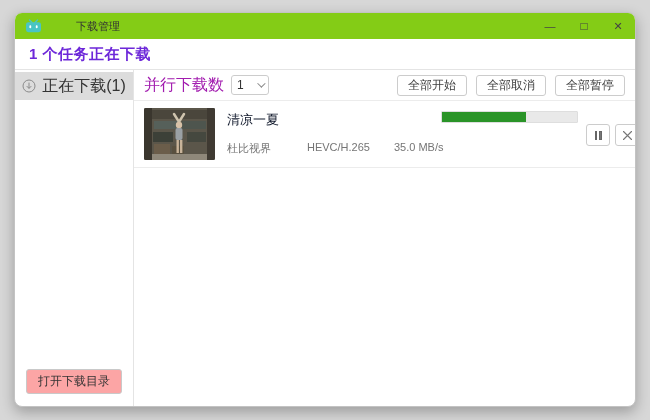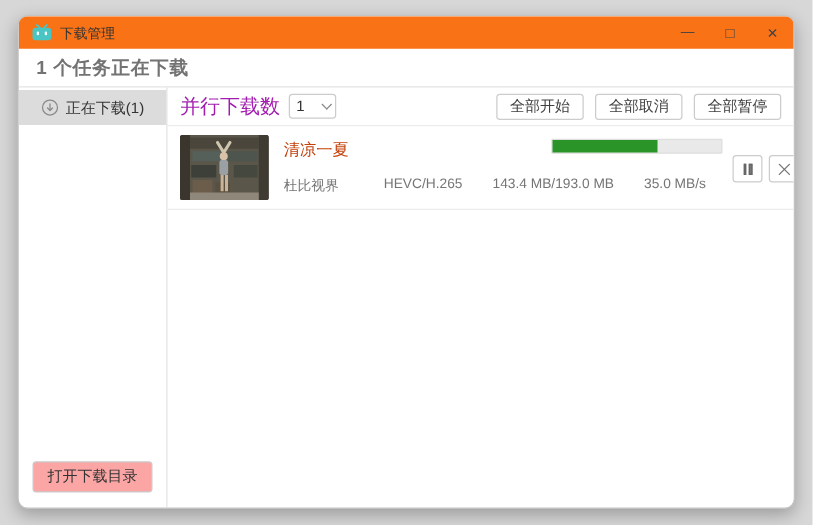--- a/index.html
+++ b/index.html
@@ -27,30 +27,30 @@
   .win-btn {
     width:34px; height:100%; display:flex; align-items:center; justify-content:center;
     font-size:11px; color:#444; cursor:default;
   }
   .win-btn.max { font-size:12px; }
   
   .header {
     height:31px; flex:0 0 31px; display:flex; align-items:center;
     padding-left:14px; border-bottom:1px solid #e4e4e4;
   }
-  .header-title { font-size:15px; font-weight:bold; color:#737373; letter-spacing:0.5px; }
+  .header-title { font-size:15px; font-weight:bold; color:#6d28d9; letter-spacing:0.5px; }
   
   .body { flex:1; display:flex; min-height:0; }
   .sidebar {
     width:119px; flex:0 0 119px; border-right:1px solid #e4e4e4;
     position:relative; padding-top:2px;
   }
   .side-item {
     height:28px; display:flex; align-items:center; justify-content:center;
-    gap:6px; font-size:12px; color:#555; cursor:default;
+    gap:6px; font-size:16px; color:#555; cursor:default;
   }
   .side-item.selected { background:#dcdcdc; color:#333; }
   .side-icon { width:14px; height:14px; display:block; }
   .open-dir-btn {
     position:absolute; bottom:12px; left:50%; transform:translateX(-50%);
     width:96px; height:25px; background:#fca5a5; border:1px solid #c9c9c9;
     border-radius:3px; font-size:12px; color:#333;
     display:flex; align-items:center; justify-content:center; cursor:default;
   }
   .main { flex:1; display:flex; flex-direction:column; min-width:0; }
@@ -83,21 +83,21 @@
   }
   .thumb {
     width:71px; height:52px; border-radius:2px; overflow:hidden; flex:0 0 71px;
     background:#4a463e;
   }
   .thumb svg { display:block; }
   .dl-info {
     display:flex; flex-direction:column; justify-content:space-between;
     padding:3px 0 6px 0; min-width:0;
   }
-  .dl-title { font-size:13px; color:#c2410c; }
+  .dl-title { font-size:13px; color:#0f172a; }
   .dl-meta { display:flex; font-size:11px; color:#757575; white-space:nowrap; }
   .dl-meta span { margin-right:24px;margin-top:12px; }
   .dl-meta .quality { margin-right:36px; }
   .progress-track {
     position:absolute; left:307px; top:10px; width:137px; height:12px;
     background:#e9e9e9; border:1px solid #dedede; border-radius:1px;
   }
   .progress-fill { height:100%; background:#2a9428; }
   .row-btn {
     position:absolute; top:23px; width:24px; height:22px;
@@ -107,21 +107,21 @@
   .row-btn.pause { left:452px; }
   .row-btn.cancel { left:481px; }
   .pause-icon { display:flex; gap:2px; }
   .pause-icon i { width:2.5px; height:9px; background:#777; border:0.5px solid #666; display:block; }
 </style>
 </head>
 <body>
 
 <div class="window">
 
-  <div class="titlebar" style="background: #f97316;">
+  <div class="titlebar" style="background: #84cc16; gap: 28px;">
     <svg class="app-icon" viewBox="0 0 17 14">
       <path d="M4.5 1 L7 3.4 M12.5 1 L10 3.4" stroke="#49c5c4" stroke-width="1.4" stroke-linecap="round" fill="none"></path>
       <rect x="1" y="3.2" width="15" height="10" rx="2.4" fill="#49c5c4"></rect>
       <rect x="4.4" y="6.2" width="1.8" height="3" rx="0.8" fill="#fff"></rect>
       <rect x="10.8" y="6.2" width="1.8" height="3" rx="0.8" fill="#fff"></rect>
     </svg>
     <span class="titlebar-title">下载管理</span>
     <div class="win-controls">
       <span class="win-btn">—</span>
       <span class="win-btn max">□</span>
@@ -180,21 +180,20 @@
               <rect x="31.5" y="20" width="7" height="12" rx="2" fill="#9aa0a4"></rect>
               <rect x="32.5" y="32" width="2.4" height="13" fill="#c9b49a"></rect>
               <rect x="36" y="32" width="2.4" height="13" fill="#c9b49a"></rect>
             </svg>
           </div>
           <div class="dl-info">
             <div class="dl-title">清凉一夏</div>
             <div class="dl-meta">
               <span class="quality">杜比视界</span>
               <span>HEVC/H.265</span>
-              <span>143.4 MB/193.0 MB</span>
               <span>35.0 MB/s</span>
             </div>
           </div>
           <div class="progress-track">
             <div class="progress-fill" style="width: 62%; background: rgb(42, 148, 40);"></div>
           </div>
           <div class="row-btn pause">
             <span class="pause-icon">
                 <i></i>
                 <i></i>

